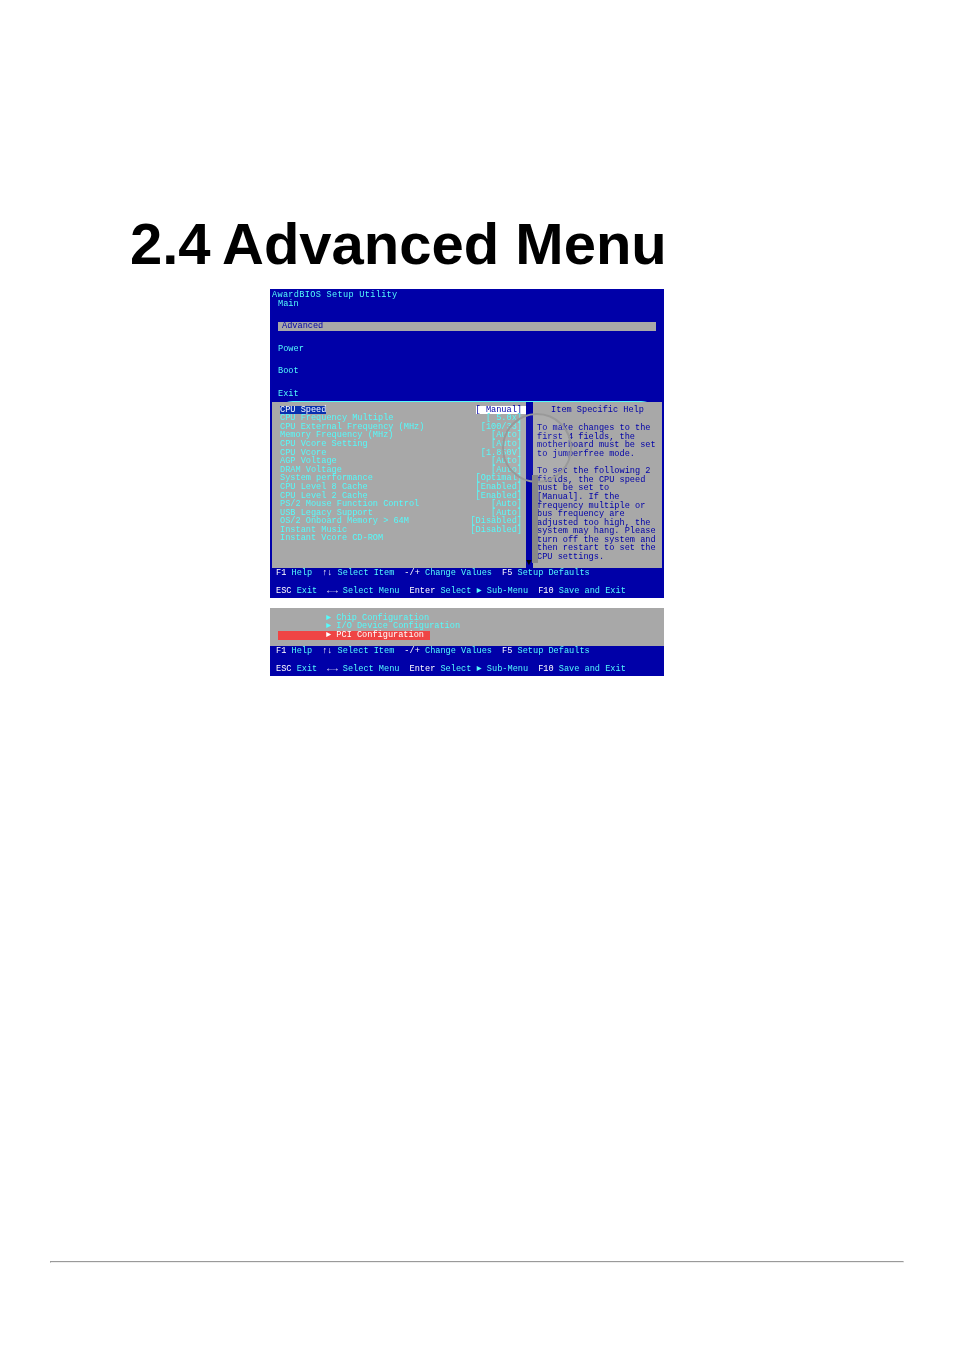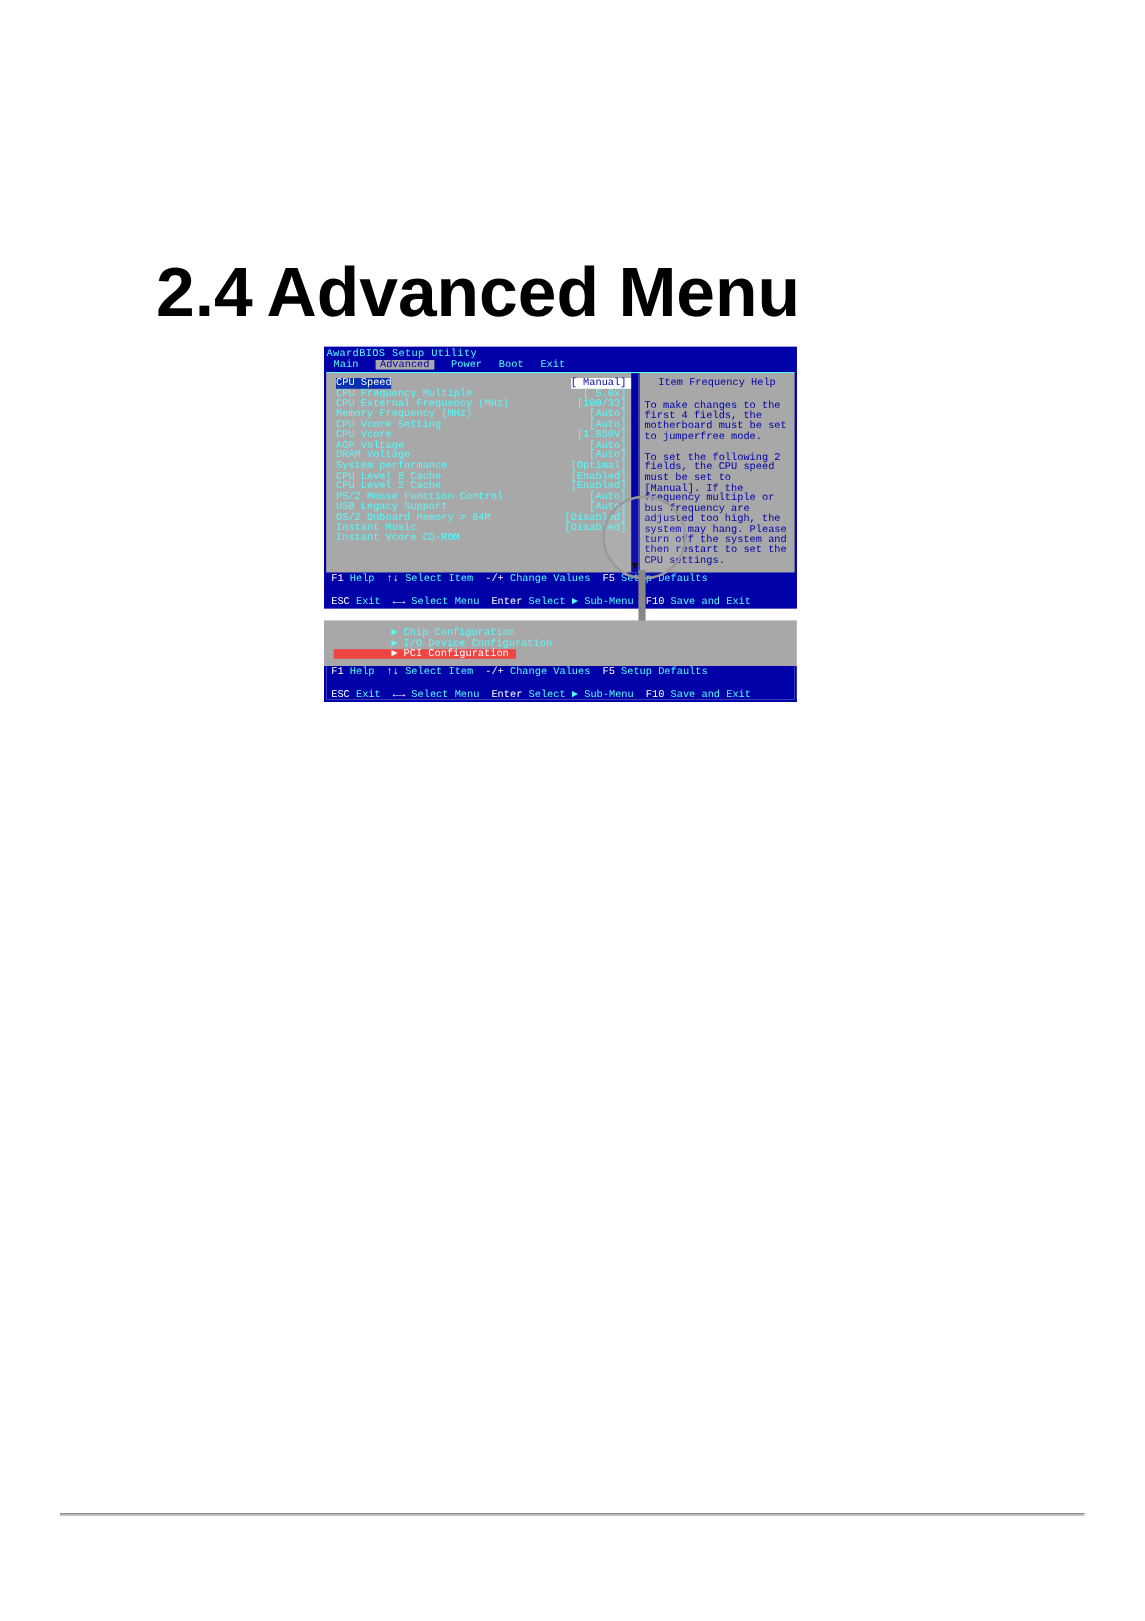--- a/index.html
+++ b/index.html
@@ -3,23 +3,23 @@
 <meta charset="utf-8">
 <style>
   * { margin: 0; padding: 0; box-sizing: border-box; }
   html, body { width: 954px; height: 1351px; background: #ffffff; font-family: sans-serif; }
   .page-wrap { padding: 210px 0 0 130px; width: 954px; }
   h1.page-title { font-family: Impact, "Arial Black", sans-serif; font-size: 58px; font-weight: 700; color: #000; letter-spacing: 0px; white-space: pre; }
   h1.page-title .num { display: inline-block; width: 92px; }
   .bios-area { margin-top: 12px; margin-left: 140px; width: 394px; font-family: "Courier New", monospace; font-size: 8.6px; line-height: 1.0; }
   .bios-panel { border: 2px solid #00a; background: #0000a8; color: #fff; position: relative; }
   .bios-title { text-align: left; color: #54fcfc; background: #0000a8; padding: 0px 0; letter-spacing: 0.3px; }
-  .bios-menubar { background: #0000a8; padding: 0 6px 2px 6px; display: flex; gap: 14px; color: #54fcfc; }
+  .bios-menubar { background: #0000a8; padding: 0 6px 2px 6px; display: flex; gap: 14px; color: #54fcfc; flex-direction: column; }
   .bios-menubar .sel { background: #a8a8a8; color: #0000a8; padding: 0 4px; }
-  .bios-body { display: flex; background: #a8a8a8; color: #0000a8; border-top: 1px solid #54fcfc; }
+  .bios-body { display: flex; background: #a8a8a8; color: #0000a8; border-top: 1px solid #54fcfc; border-radius: 21px; }
   .bios-left { flex: 1 1 auto; padding: 4px 4px 4px 8px; background: #a8a8a8; color: #54fcfc; min-height: 166px; position: relative; }
   .bios-left .row { display: flex; justify-content: space-between; color: #54fcfc; }
   .bios-left .row .lab { color: #54fcfc; }
   .bios-left .row .val { color: #54fcfc; padding-right: 6px; }
   .bios-left .row.selrow .lab { color: #ffffff; background: #0830b0; }
   .bios-left .row.selrow .val { color: #0000a8; background: #ffffff; }
   .bios-right { width: 130px; background: #a8a8a8; border-left: 1px solid #0000a8; color: #0000a8; padding: 4px 4px; }
   .bios-right .help-title { text-align: center; color: #0000a8; margin-bottom: 10px; }
   .bios-right .help-text { color: #0000a8; white-space: pre-wrap; }
   .scroll-col { position: absolute; right: 0; top: 0; bottom: 0; width: 6px; background: #0000a8; display:flex; flex-direction:column; justify-content:flex-end; align-items:center; color:#000; }
@@ -116,21 +116,21 @@
             </div>
             <div class="row">
               <span class="lab">Instant Vcore CD-ROM</span>
               <span class="val"></span>
             </div>
             <div class="scroll-col">
               <span class="darr">▼</span>
             </div>
         </div>
         <div class="bios-right">
-          <div class="help-title">Item Frequency Help</div>
+          <div class="help-title">Item Specific Help</div>
           <div class="help-text">To make changes to the first 4 fields, the motherboard must be set to jumperfree mode.
 
 To set the following 2 fields, the CPU speed must be set to [Manual]. If the frequency multiple or bus frequency are adjusted too high, the system may hang. Please turn off the system and then restart to set the CPU settings.</div>
         </div>
       </div>
       <div class="bios-footer" id="bios-footer-1">
           <div style="display: flex; gap: 10px; width: 100%;">
             <span><span class="wkey">F1 </span><span class="act">Help</span></span>
             <span><span class="wkey">↑↓ </span><span class="act">Select Item</span></span>
             <span><span class="wkey">-/+ </span><span class="act">Change Values</span></span>

